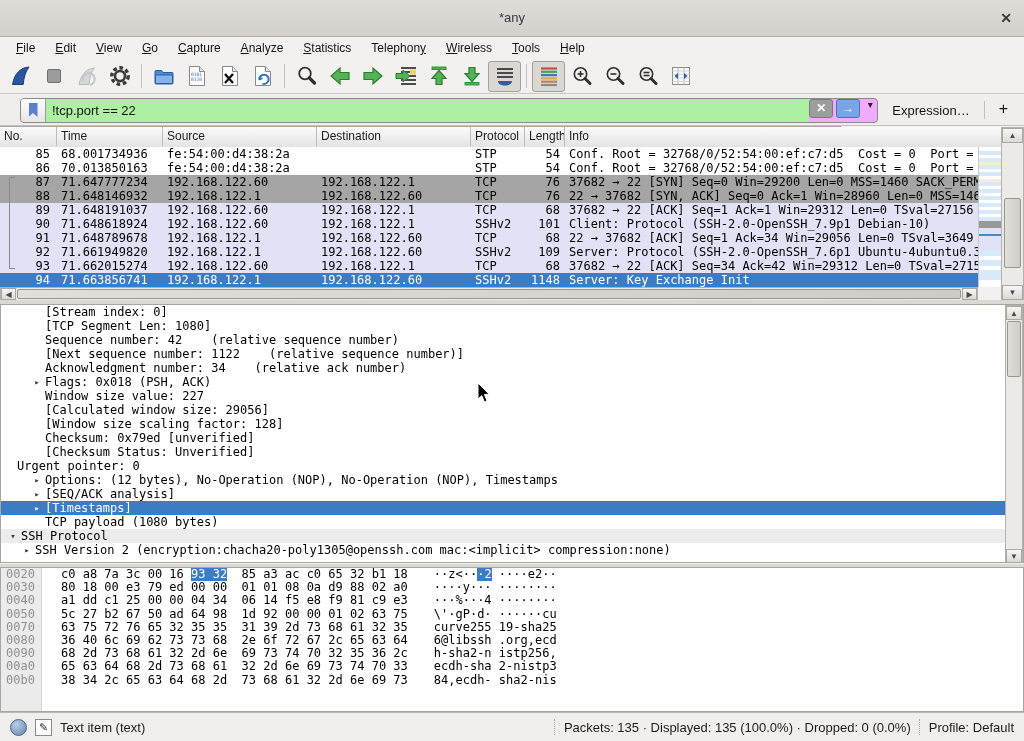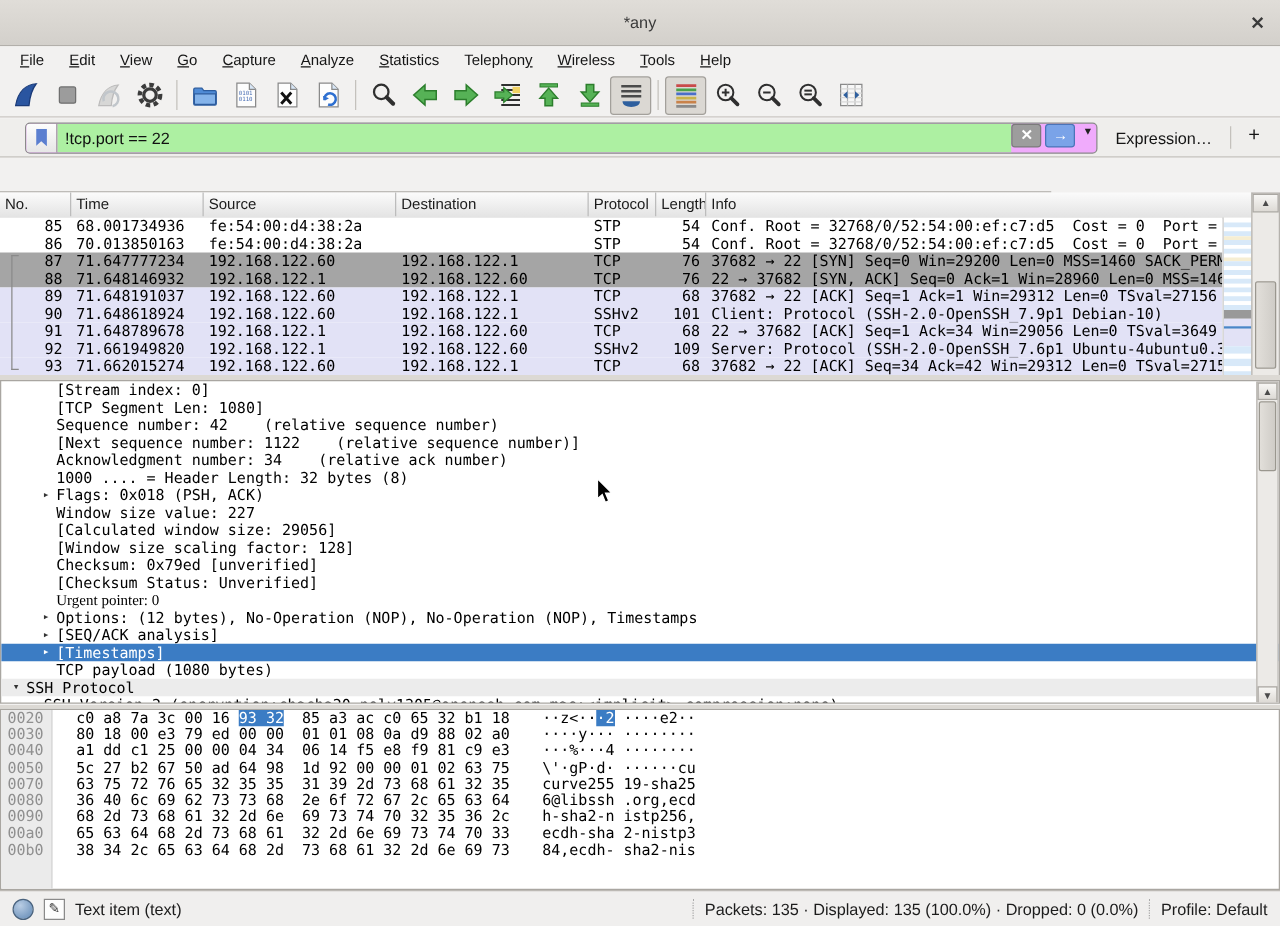--- a/index.html
+++ b/index.html
@@ -49,21 +49,21 @@
     font-size:12px;font-weight:bold;flex:0 0 auto;}
   #filter-clear{background:#9d9d9d;border:1px solid #7b7b7b;}
   #filter-apply{background:#7aa3e8;border:1px solid #4a74b8;}
   #filter-dd{width:14px;color:#222;font-size:10px;text-align:center;flex:0 0 auto;}
   #expression-btn{font-size:13px;color:#151515;padding:0 6px;white-space:nowrap;}
   .fb-sep{width:1px;height:18px;background:#c4c1bc;}
   #filter-add{font-size:16px;color:#151515;padding:0 8px 2px 6px;}
 
   
   #packetlist{top:126px;left:0;width:841px;height:174px;background:#fff;
-    border-top:1px solid #a9a6a1;margin-top:27px;}
+    border-top:1px solid #a9a6a1;}
   #pl-header{top:0;left:0;width:1002px;height:20px;
     background:linear-gradient(#fbfbfb,#e3e3e3);border-bottom:1px solid #b5b5b5;}
   .pl-hcell{position:absolute;top:0;height:19px;line-height:19px;font-size:12px;
     color:#1c1c1c;padding-left:4px;box-sizing:border-box;overflow:hidden;
     border-right:1px solid #bcbcbc;white-space:nowrap;}
   #pl-rows{top:20px;left:0;width:978px;height:140px;overflow:hidden;background:#fff;}
   .prow{display:flex;height:14px;line-height:14px;
     font-family:"DejaVu Sans Mono",monospace;font-size:12px;white-space:pre;color:#000;}
   .prow>span{overflow:hidden;flex:0 0 auto;box-sizing:border-box;}
   .c-no{width:57px;text-align:right;padding-right:7px;}
@@ -398,28 +398,27 @@
 
 <div class="splitter abs" style="top:300px;height:4px;"></div>
 
 <div id="detailpane" class="abs">
   <div id="detail-lines">
       <div class="dline" style="padding-left: 28px;"><span class="exp"></span><span>[Stream index: 0]</span></div>
       <div class="dline" style="padding-left: 28px;"><span class="exp"></span><span>[TCP Segment Len: 1080]</span></div>
       <div class="dline" style="padding-left: 28px;"><span class="exp"></span><span>Sequence number: 42    (relative sequence number)</span></div>
       <div class="dline" style="padding-left: 28px;"><span class="exp"></span><span>[Next sequence number: 1122    (relative sequence number)]</span></div>
       <div class="dline" style="padding-left: 28px;"><span class="exp"></span><span>Acknowledgment number: 34    (relative ack number)</span></div>
-      <div class="dline" style="padding-left: 28px;"><span class="exp"></span><span>1000 .... = Header Length: 32 bytes (8)</span></div>
       <div class="dline" style="padding-left: 28px;"><span class="exp">▸</span><span>Flags: 0x018 (PSH, ACK)</span></div>
       <div class="dline" style="padding-left: 28px;"><span class="exp"></span><span>Window size value: 227</span></div>
       <div class="dline" style="padding-left: 28px;"><span class="exp"></span><span>[Calculated window size: 29056]</span></div>
       <div class="dline" style="padding-left: 28px;"><span class="exp"></span><span>[Window size scaling factor: 128]</span></div>
       <div class="dline" style="padding-left: 28px;"><span class="exp"></span><span>Checksum: 0x79ed [unverified]</span></div>
       <div class="dline" style="padding-left: 28px;"><span class="exp"></span><span>[Checksum Status: Unverified]</span></div>
-      <div class="dline" style="padding-left: 28px; font-family: Liberation Serif, serif;"><span class="exp"></span><span>Urgent pointer: 0</span></div>
+      <div class="dline" style=""><span class="exp"></span><span>Urgent pointer: 0</span></div>
       <div class="dline" style="padding-left: 28px;"><span class="exp">▸</span><span>Options: (12 bytes), No-Operation (NOP), No-Operation (NOP), Timestamps</span></div>
       <div class="dline" style="padding-left: 28px;"><span class="exp">▸</span><span>[SEQ/ACK analysis]</span></div>
       <div class="dline selected" style="padding-left: 28px;"><span class="exp">▸</span><span>[Timestamps]</span></div>
       <div class="dline" style="padding-left: 28px;"><span class="exp"></span><span>TCP payload (1080 bytes)</span></div>
       <div class="dline shaded" style="padding-left: 4px;"><span class="exp">▾</span><span>SSH Protocol</span></div>
       <div class="dline" style="padding-left: 18px;"><span class="exp">▸</span><span>SSH Version 2 (encryption:chacha20-poly1305@openssh.com mac:&lt;implicit&gt; compression:none)</span></div>
     </div>
   <div id="detail-vscroll" class="abs scrollbar">
     <div class="sb-btn" style="top:0;left:0;width:16px;height:14px;">▲</div>
     <div class="sb-thumb" style="top:15px;left:1px;width:14px;height:56px;"></div>

